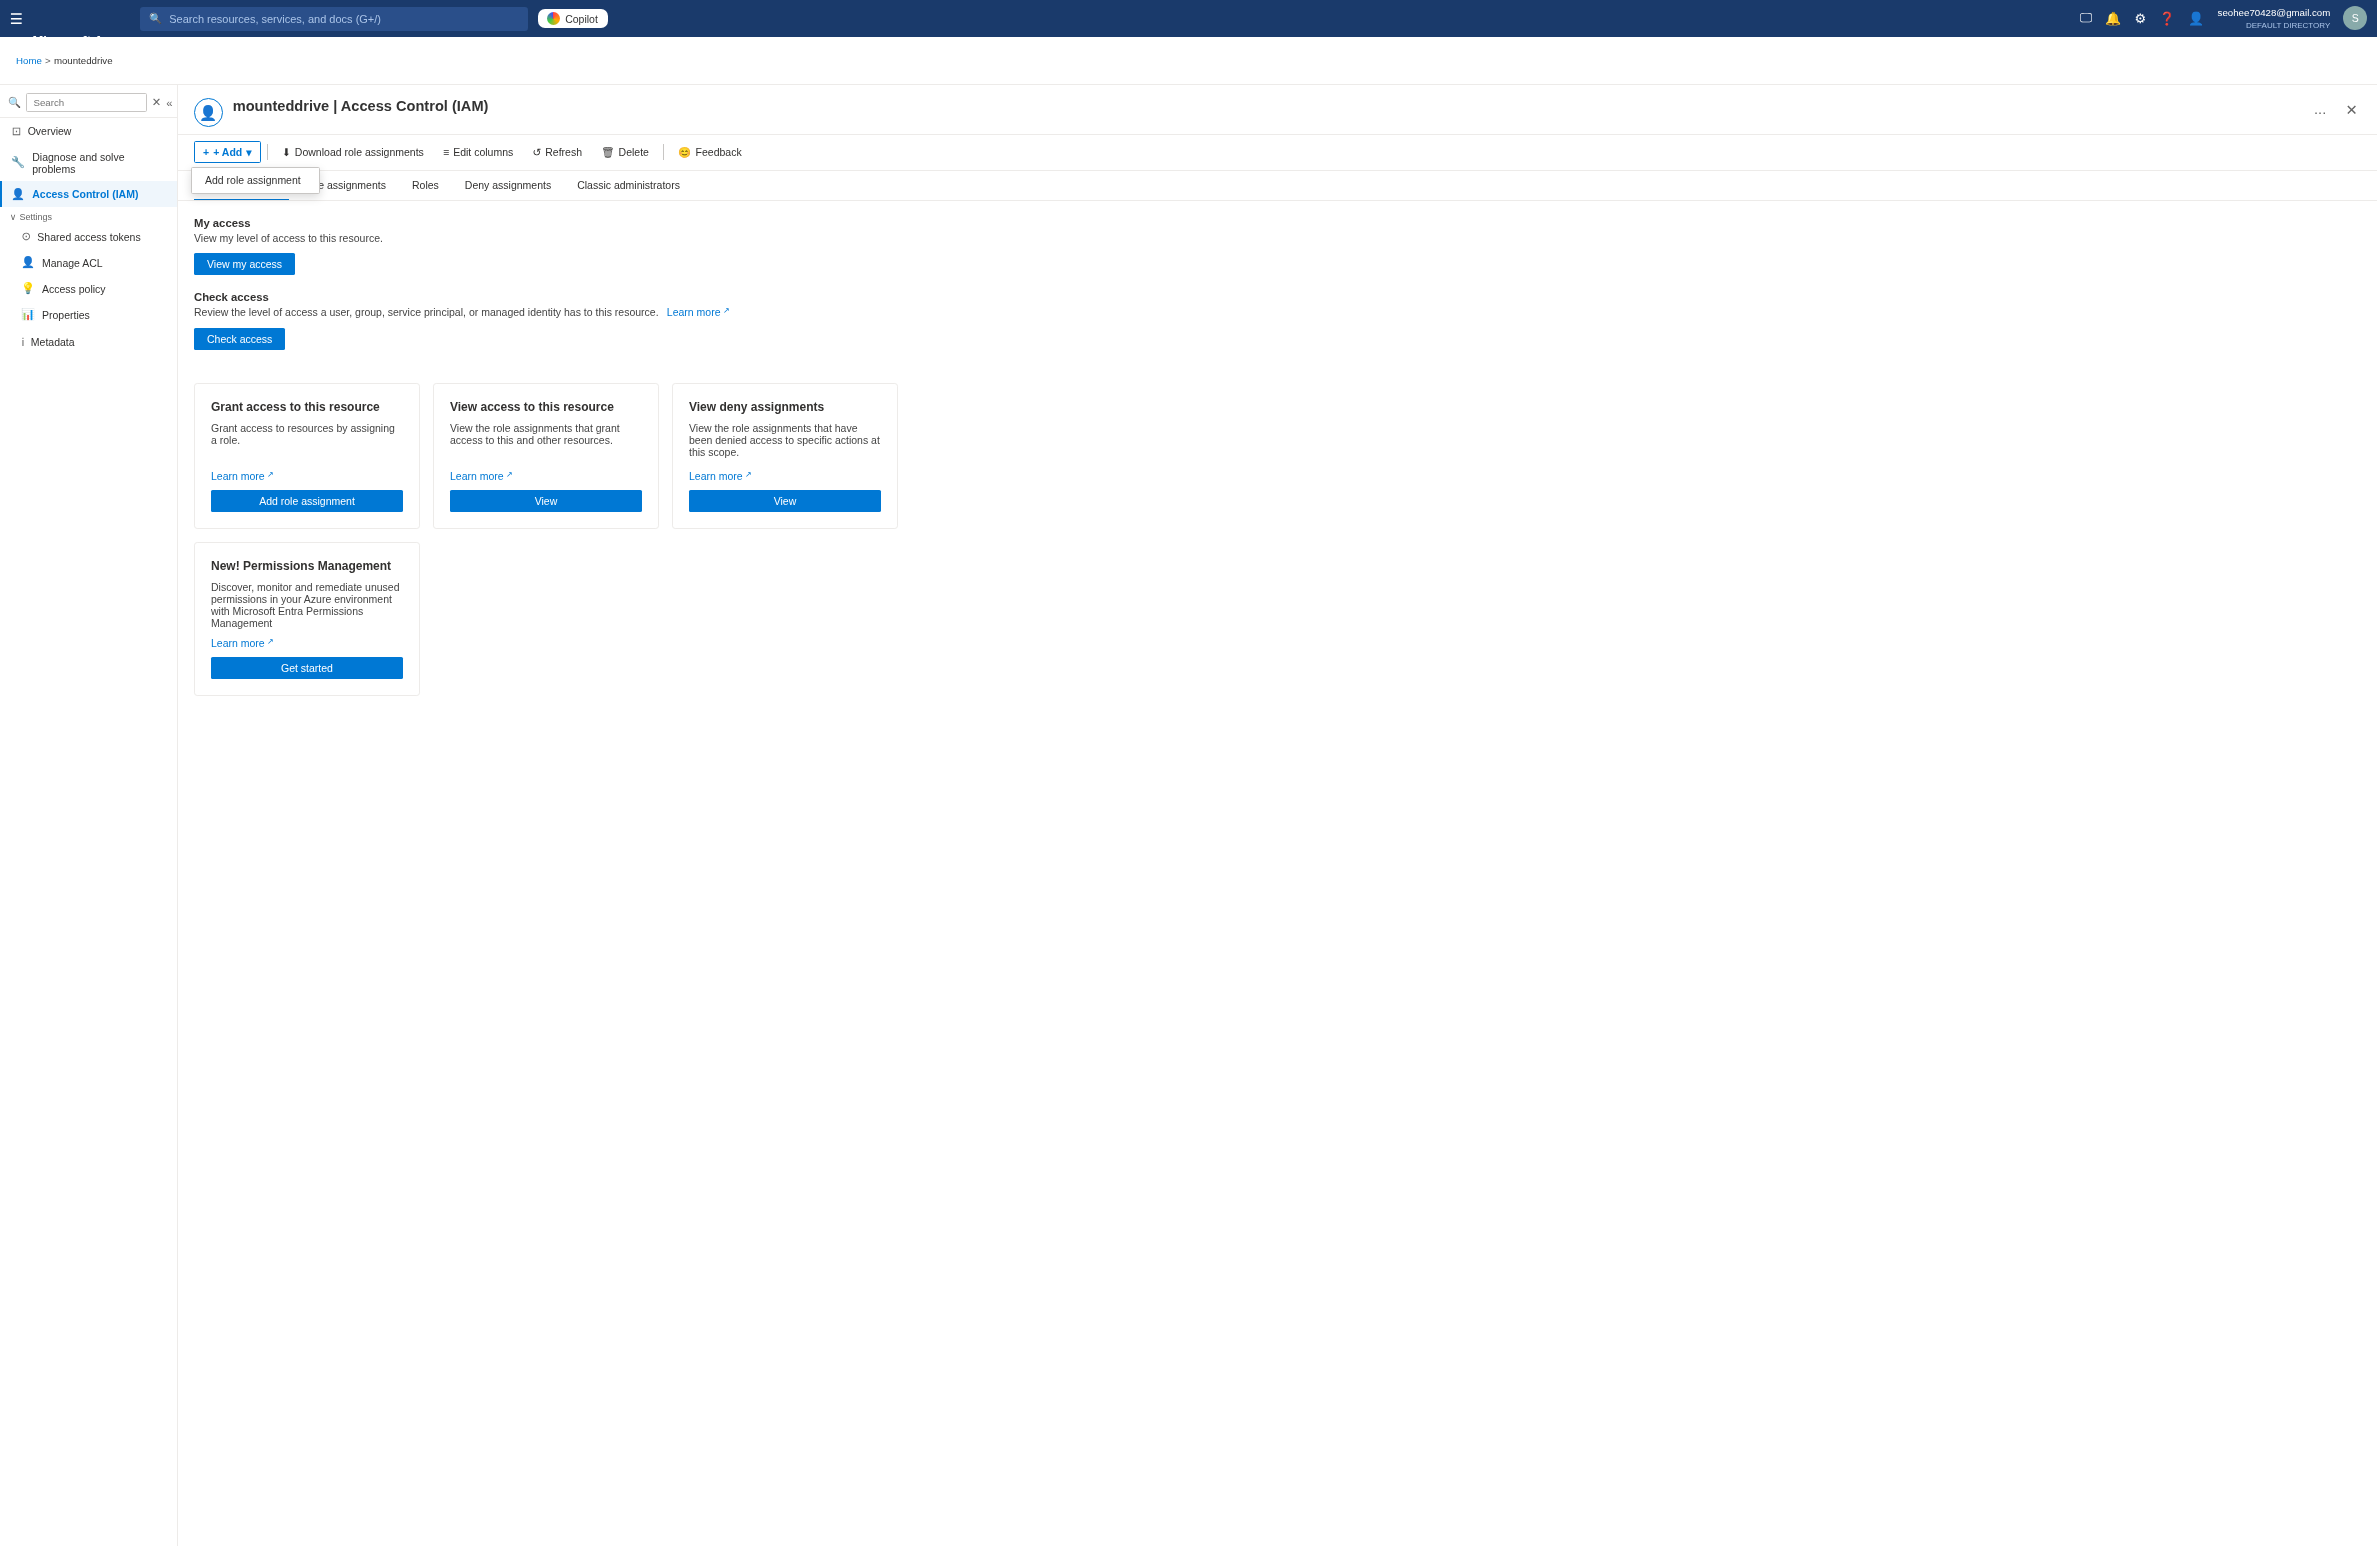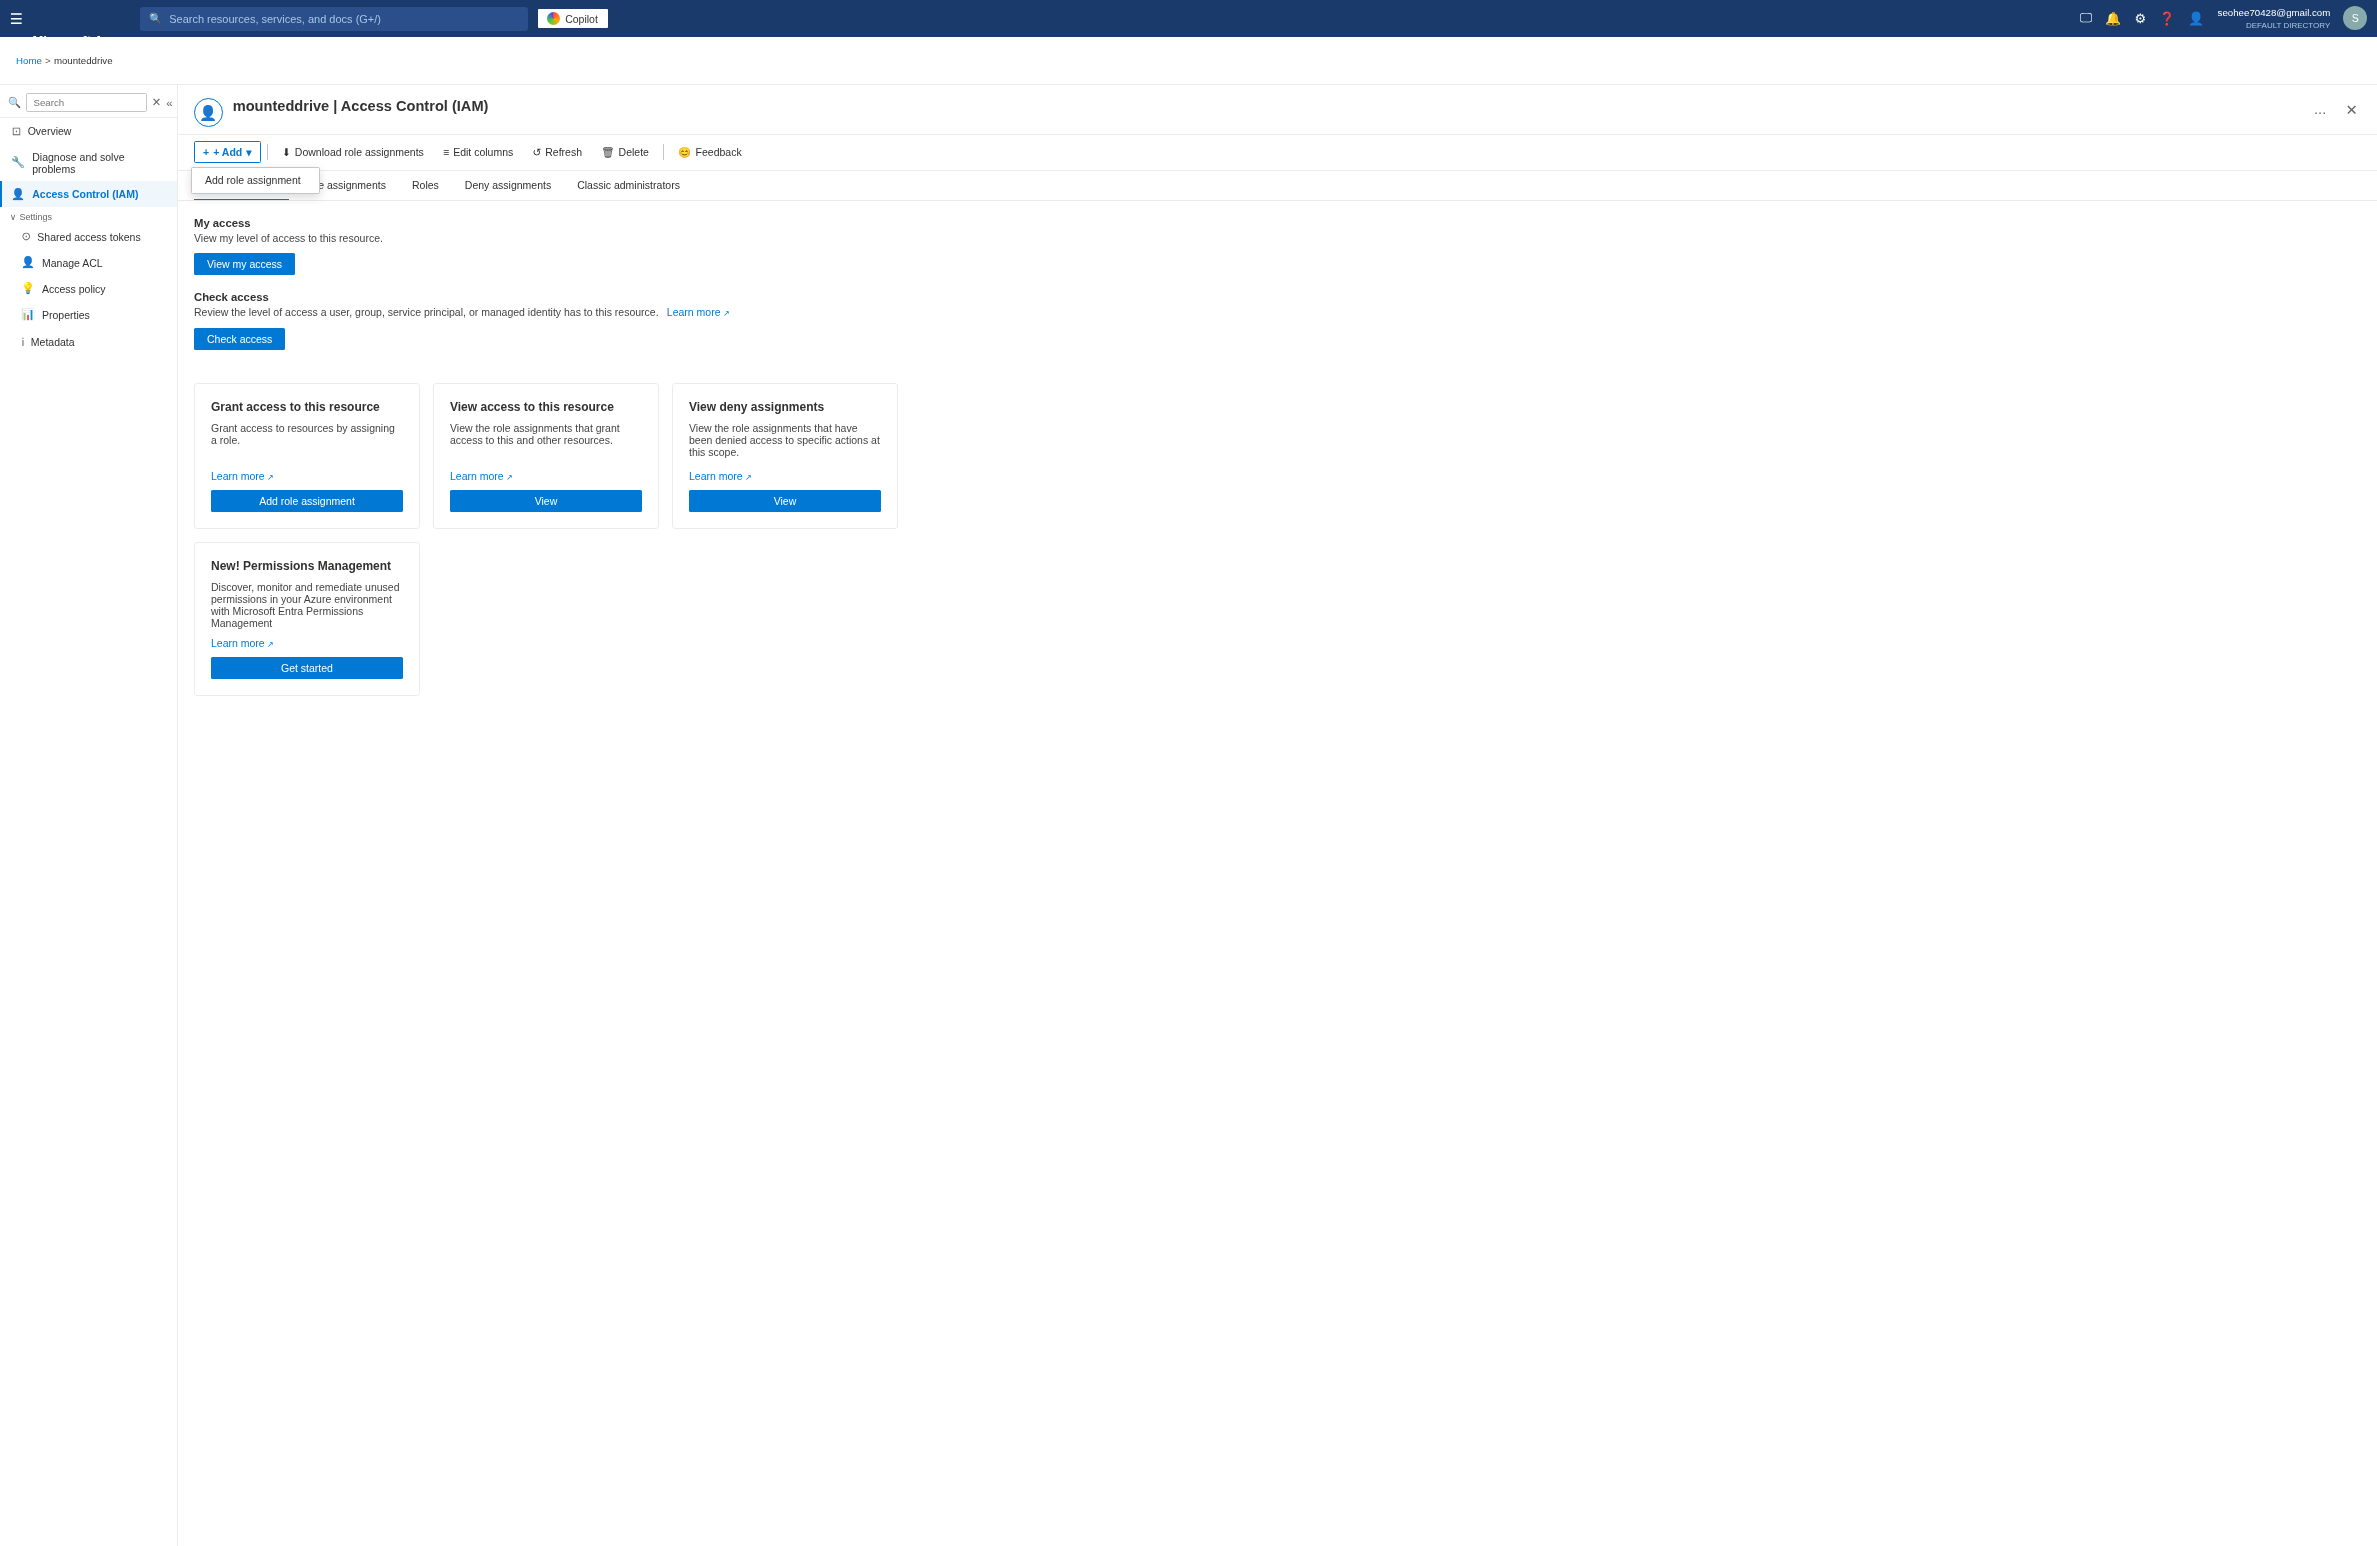--- a/index.html
+++ b/index.html
@@ -37,21 +37,21 @@
       outline: none;
       color: #cce0ff;
       font-size: 11px;
       width: 100%;
     }
     .top-nav .search-bar input::placeholder { color: #aac4e8; }
     .top-nav .copilot-btn {
       background: white;
       color: #333;
       border: none;
-      border-radius: 1px;
+      border-radius: 7px;
       padding: 3.2px 9.7px;
       font-size: 10.5px;
       cursor: pointer;
       display: flex;
       align-items: center;
       gap: 4.9px;
       font-weight: 500;
     }
     .copilot-circle { width: 13px; height: 13px; border-radius: 50%; background: conic-gradient(#f44, #fa0, #4c4, #44f); }
     .top-nav-icons { display: flex; align-items: center; gap: 13px; margin-left: auto; }
@@ -263,21 +263,21 @@
       border-radius: 3.2px;
       padding: 16px;
       width: 226px;
       min-height: 146px;
       display: flex;
       flex-direction: column;
       gap: 8px;
     }
     .card-title { font-size: 12px; font-weight: 600; color: #323130; }
     .card-desc { font-size: 10.5px; color: #444; flex: 1; }
-    .card-link { color: #0078d4; font-size: 10.5px; text-decoration: none; display: flex; align-items: flex-end; gap: 2.4px; }
+    .card-link { color: #0078d4; font-size: 10.5px; text-decoration: none; display: flex; align-items: flex-start; gap: 2.4px; }
     .ext-icon { font-size: 8px; }
 
     
     .check-access-sep { margin: 16px 0 13px; }
   </style>
 </head>
 <body>
 
 <div class="top-nav">
   <span class="hamburger">☰</span>

